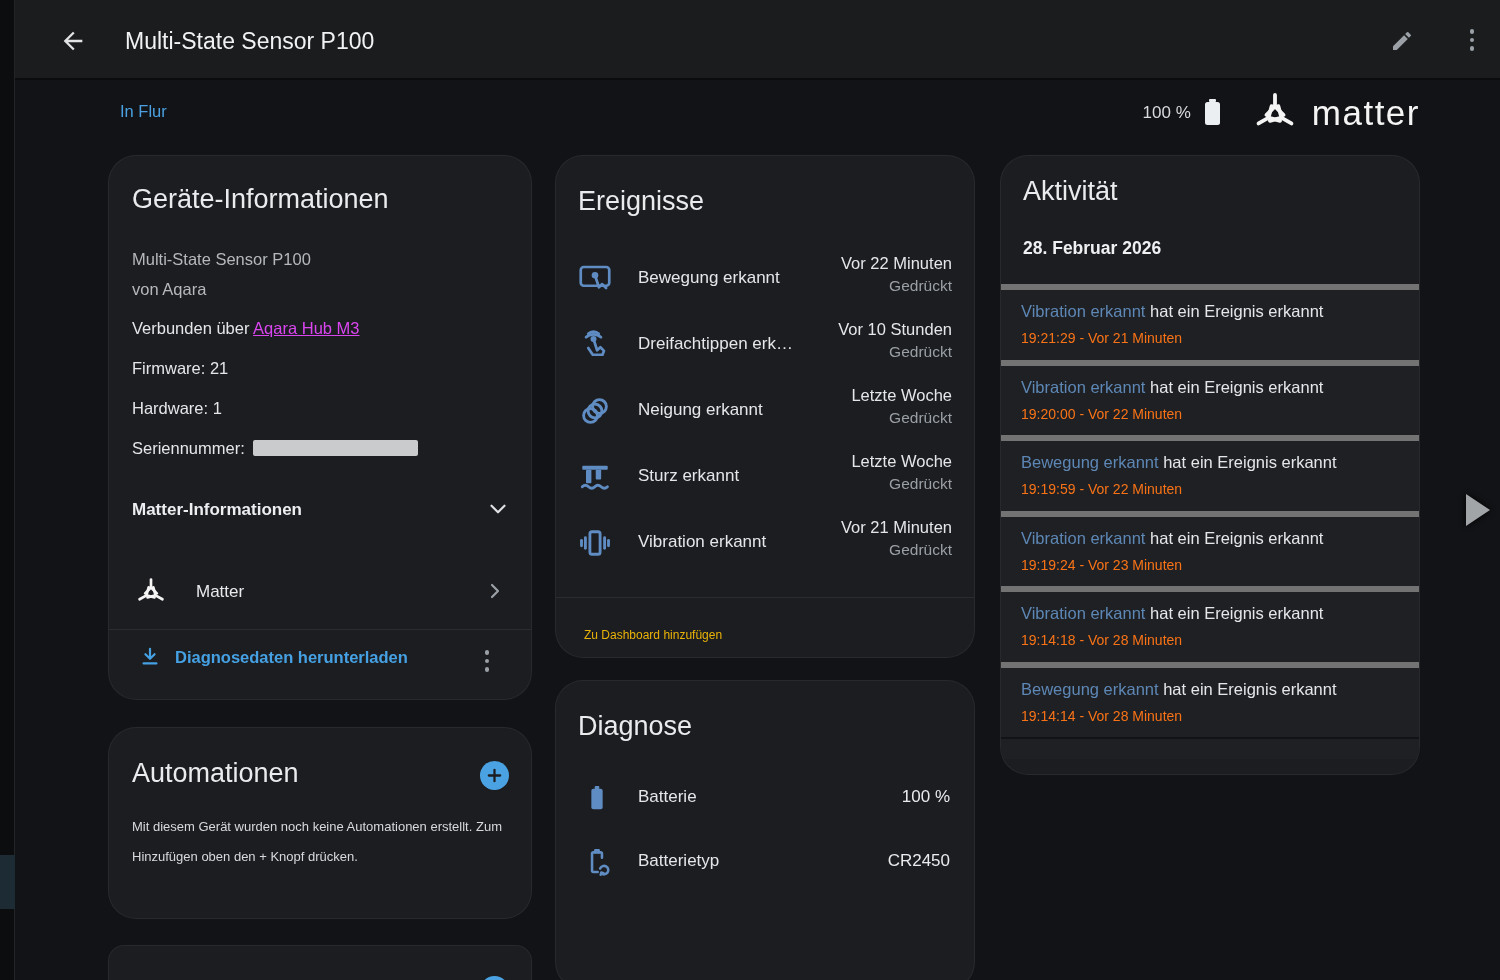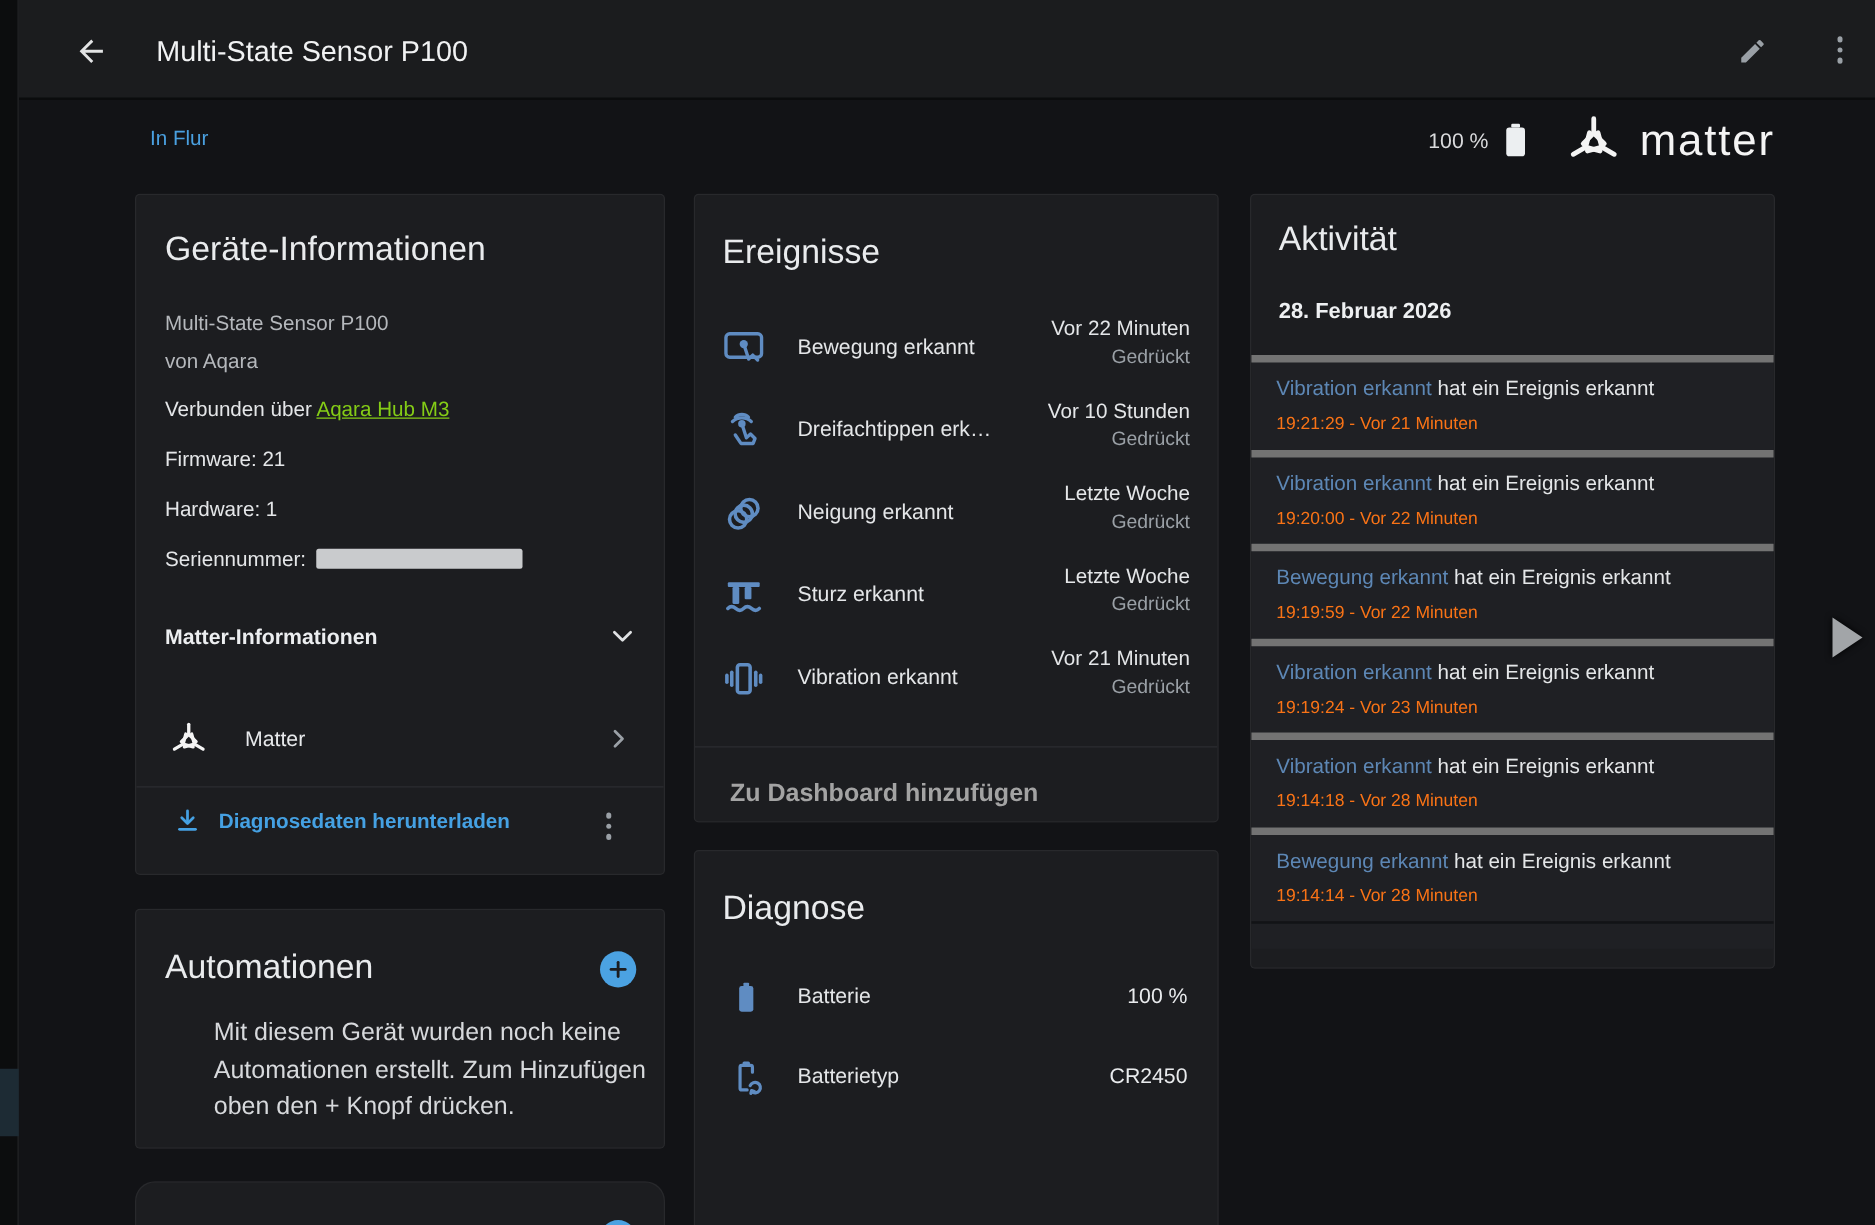--- a/index.html
+++ b/index.html
@@ -28,69 +28,69 @@
   .hdr-right { position:absolute; right:80px; top:86px; height:54px; display:flex; align-items:center; gap:14px; }
   .hdr-batt-pct { font-size:17px; color:#d9dadc; }
   .batt-white { width:15px; height:23px; background:#eceff1; border-radius:2.5px; position:relative; }
   .batt-white:before { content:""; position:absolute; left:4px; top:-3px; width:7px; height:3px;
                        background:#eceff1; border-radius:1px; }
   .matter-logo { display:flex; align-items:center; gap:14px; margin-left:18px; }
   .matter-word { font-size:35px; font-weight:400; letter-spacing:1.5px; color:#f4f4f4; }
 
   
   .card { position:absolute; background:#1c1d20; border:1px solid rgba(255,255,255,0.055);
-          border-radius:4px; overflow:hidden; }
+          border-radius:28px; overflow:hidden; }
   .card-title { font-size:27px; font-weight:400; color:#e9ebed; }
 
   
   #card-device { left:108px; top:155px; width:424px; height:545px; }
   #card-device .card-title { position:absolute; left:23px; top:28px; }
   .di-line { position:absolute; left:23px; font-size:16.5px; }
   .di-gray { color:#b5b8bc; }
   .di-white { color:#e4e6e8; }
-  a.inline-link { color:#84cc16; text-decoration:underline; cursor:pointer; }
+  a.inline-link { color:#d946ef; text-decoration:underline; cursor:pointer; }
   .serial-box { display:inline-block; width:165px; height:16px; background:#c9cbcd;
                 border-radius:2px; vertical-align:-2px; margin-left:8px; }
   .mi-header { position:absolute; left:23px; top:344px; font-size:17px; font-weight:700; color:#eceef0; }
   .mi-chevron { position:absolute; right:20px; top:340px; width:26px; height:26px; cursor:pointer; }
   .matter-row { position:absolute; left:0; top:408px; width:100%; height:56px; cursor:pointer; }
   .matter-row .mrow-icon { position:absolute; left:26px; top:12px; }
   .matter-row .mrow-label { position:absolute; left:87px; top:18px; font-size:17px; color:#e7e9eb; }
   .matter-row .mrow-chev { position:absolute; right:24px; top:15px; }
   .di-divider { position:absolute; left:0; top:473px; width:100%; height:1px; background:#2b2c30; }
   .di-footer-link { position:absolute; left:30px; top:490px; display:flex; align-items:center; gap:14px;
                     cursor:pointer; }
   .di-footer-link span { font-size:16.5px; font-weight:700; color:#45a1e3; }
   .di-footer-menu { position:absolute; right:42px; top:494px; cursor:pointer; }
 
   
   #card-auto { left:108px; top:727px; width:424px; height:192px; }
   #card-auto .card-title { position:absolute; left:23px; top:30px; }
   .plus-btn { position:absolute; right:22px; top:33px; width:29px; height:29px; border-radius:50%;
               background:#4ba2e2; cursor:pointer; display:flex; align-items:center; justify-content:center; }
-  .auto-text { position:absolute; left:23px; top:84px; width:380px; font-size:20px;
-               line-height:29.5px; color:#d7d9dc;margin-left:39px; }
+  .auto-text { position:absolute; left:23px; top:84px; width:380px; font-size:13px;
+               line-height:29.5px; color:#d7d9dc; }
 
   
   #card-partial { left:108px; top:945px; width:424px; height:40px; border-radius:16px 16px 0 0; }
   #card-partial .plus-btn { top:30px; }
 
   
   #card-events { left:555px; top:155px; width:420px; height:503px; }
   #card-events .card-title { position:absolute; left:22px; top:30px; }
   .ev-rows { position:absolute; left:0; top:90px; width:100%; }
   .ev-row { position:relative; height:66px; cursor:pointer; }
   .ev-icon { position:absolute; left:21px; top:15px; width:36px; height:36px; }
   .ev-label { position:absolute; left:82px; top:22px; font-size:17px; color:#e4e6e8; white-space:nowrap; }
   .ev-right { position:absolute; right:22px; top:8px; text-align:right; }
   .ev-time { font-size:16.5px; color:#e4e6e8; }
   .ev-state { font-size:15.5px; color:#9aa0a6; margin-top:4px; }
   .ev-divider { position:absolute; left:0; top:441px; width:100%; height:1px; background:#2b2c30; }
   .ev-footer { position:absolute; left:28px; top:455px; height:48px; display:flex; align-items:center; cursor:pointer; }
-  .ev-footer span { font-size:20px; font-weight:700; color:#a3a3a3; }
+  .ev-footer span { font-size:12px; font-weight:400; color:#eab308; }
 
   
   #card-diag { left:555px; top:680px; width:420px; height:310px; }
   #card-diag .card-title { position:absolute; left:22px; top:30px; }
   .dg-rows { position:absolute; left:0; top:86px; width:100%; }
   .dg-row { position:relative; height:64px; cursor:pointer; }
   .dg-icon { position:absolute; left:24px; top:14px; width:34px; height:34px; }
   .dg-label { position:absolute; left:82px; top:20px; font-size:17px; color:#e4e6e8; }
   .dg-value { position:absolute; right:24px; top:20px; font-size:17px; color:#e9ebed; }
 

